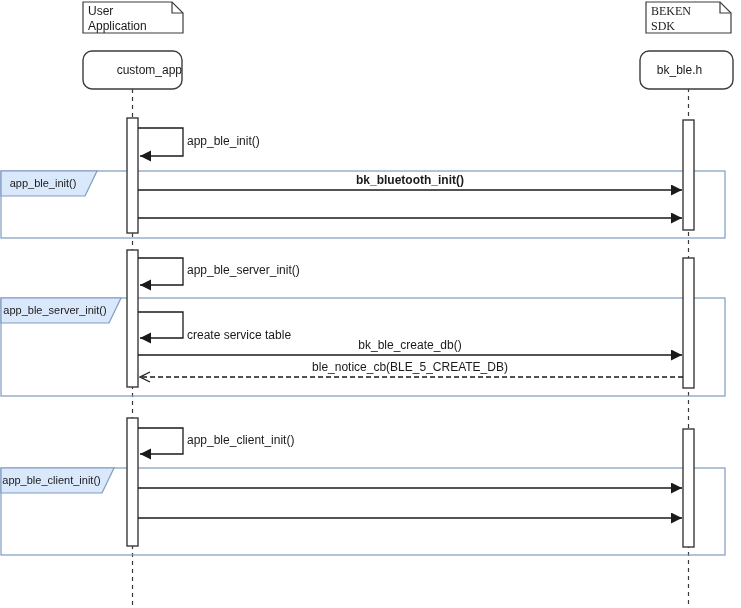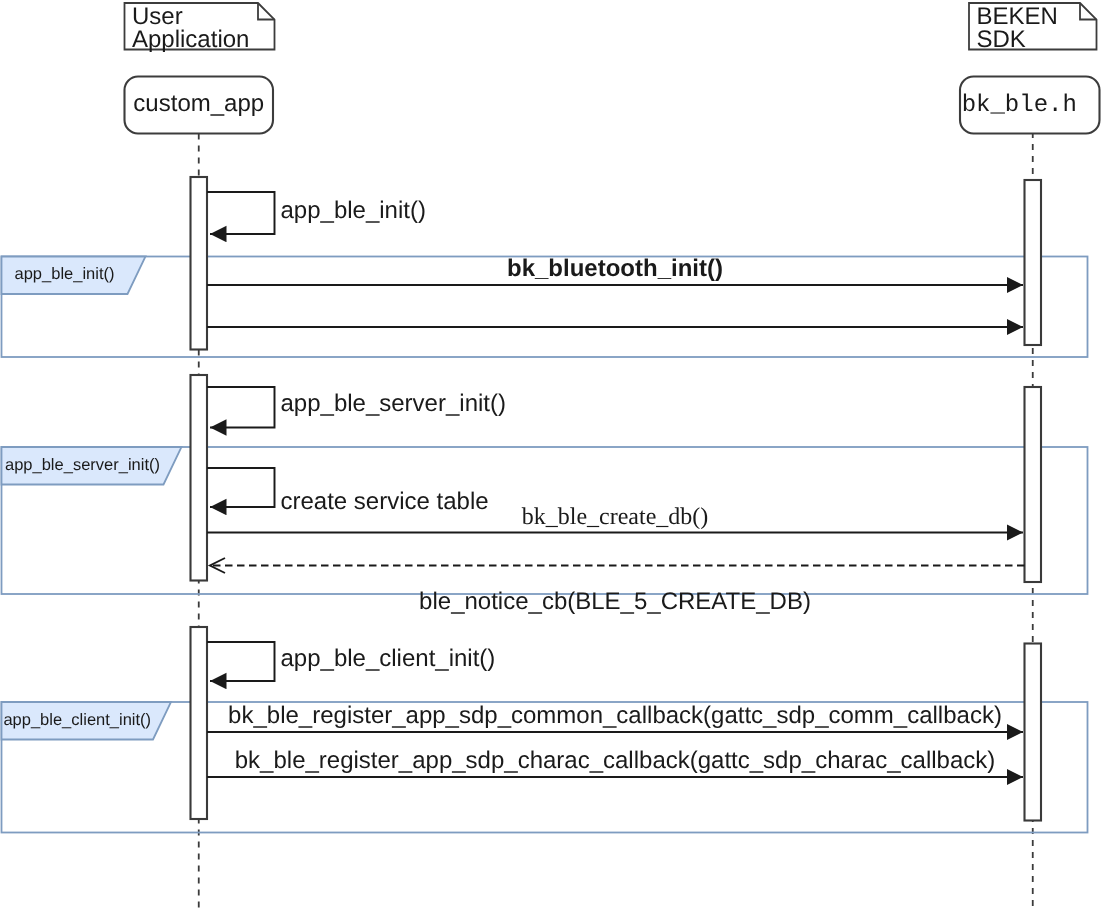--- a/index.html
+++ b/index.html
@@ -21,21 +21,21 @@
   .bar      { fill: #ffffff; stroke: #3a3a3a; stroke-width: 1.4; }
   .msg      { fill: none; stroke: var(--arrow, #1a1a1a); stroke-width: 1.3; }
   .dashedln { stroke-dasharray: 5 3; }
   .note     { fill: #ffffff; stroke: var(--shape-stroke, #3c3c3c); stroke-width: 1.2; }
   .noteFold { fill: none; stroke: var(--shape-stroke, #3c3c3c); stroke-width: 1.2; }
   .actor    { fill: #ffffff; stroke: var(--shape-stroke, #3c3c3c); stroke-width: 1.4; }
   .fillArrow { fill: var(--arrow, #1a1a1a); }
   .openArrow { fill: none; stroke: var(--arrow, #1a1a1a); stroke-width: 1.3; }
 
   
-  .lbl { position: absolute; font-size: 16px; line-height: 14px; white-space: nowrap; }
+  .lbl { position: absolute; font-size: 12px; line-height: 14px; white-space: nowrap; }
   .msg-lbl { transform: translateX(-50%); }
   .note-lbl { white-space: pre-line; line-height: 15px; }
   .actor-lbl { text-align: center; }
   .tab-lbl { font-size: 11px; text-align: center; line-height: 25px; }
 </style>
 </head>
 <body>
 
 <div class="canvas">
 
@@ -84,34 +84,32 @@
     <path d="M172,2 v11 h11" class="noteFold"></path>
     <path d="M646,2 h74 l11,11 v20 h-85 Z" class="note"></path>
     <path d="M720,2 v11 h11" class="noteFold"></path>
 
     <rect x="83" y="51" width="99" height="38" rx="9" class="actor"></rect>
     <rect x="640" y="51" width="93" height="38" rx="9" class="actor"></rect>
   </svg>
 
   <div class="lbl note-lbl" style="left:88px; top:4px;">User
 Application</div>
-  <div class="lbl note-lbl" style="left:651px; top:4px;">BEKEN
+  <div class="lbl note-lbl" style="left:651px; top:4px;font-family:Liberation Serif, serif;">BEKEN
 SDK</div>
 
-  <div class="lbl actor-lbl" style="left:83px; top:51px; width:99px; line-height:38px;">custom_app</div>
-  <div class="lbl actor-lbl" style="left:640px; top:51px; width:79px; line-height:38px;font-family:Liberation Mono, monospace;">bk_ble.h</div>
+  <div class="lbl actor-lbl" style="left:83px; top:51px; width:99px; line-height:38px;text-align:right;">custom_app</div>
+  <div class="lbl actor-lbl" style="left:640px; top:51px; width:79px; line-height:38px;">bk_ble.h</div>
 
   <div class="lbl tab-lbl" style="left:1px; top:171px; width:84px;">app_ble_init()</div>
   <div class="lbl tab-lbl" style="left:1px; top:298px; width:108px;">app_ble_server_init()</div>
   <div class="lbl tab-lbl" style="left:1px; top:468px; width:101px;">app_ble_client_init()</div>
 
   <div class="lbl" style="left:187px; top:134px;">app_ble_init()</div>
   <div class="lbl" style="left:187px; top:263px;">app_ble_server_init()</div>
   <div class="lbl" style="left:187px; top:328px;">create service table</div>
   <div class="lbl" style="left:187px; top:433px;">app_ble_client_init()</div>
 
   <div class="lbl msg-lbl" style="left:410px; top:173px;font-weight:bold;">bk_bluetooth_init()</div>
-  <div class="lbl msg-lbl" style="left:410px; top:338px;font-family:Liberation Serif, serif;">bk_ble_create_db()</div>
-  <div class="lbl msg-lbl" style="left:410px; top:360px;margin-top:35px;">ble_notice_cb(BLE_5_CREATE_DB)</div>
-  <div class="lbl msg-lbl" style="left:410px; top:471px;">bk_ble_register_app_sdp_common_callback(gattc_sdp_comm_callback)</div>
-  <div class="lbl msg-lbl" style="left:410px; top:501px;">bk_ble_register_app_sdp_charac_callback(gattc_sdp_charac_callback)</div>
+  <div class="lbl msg-lbl" style="left:410px; top:338px;">bk_ble_create_db()</div>
+  <div class="lbl msg-lbl" style="left:410px; top:360px;">ble_notice_cb(BLE_5_CREATE_DB)</div>
 
 </div>
 
 </body></html>

